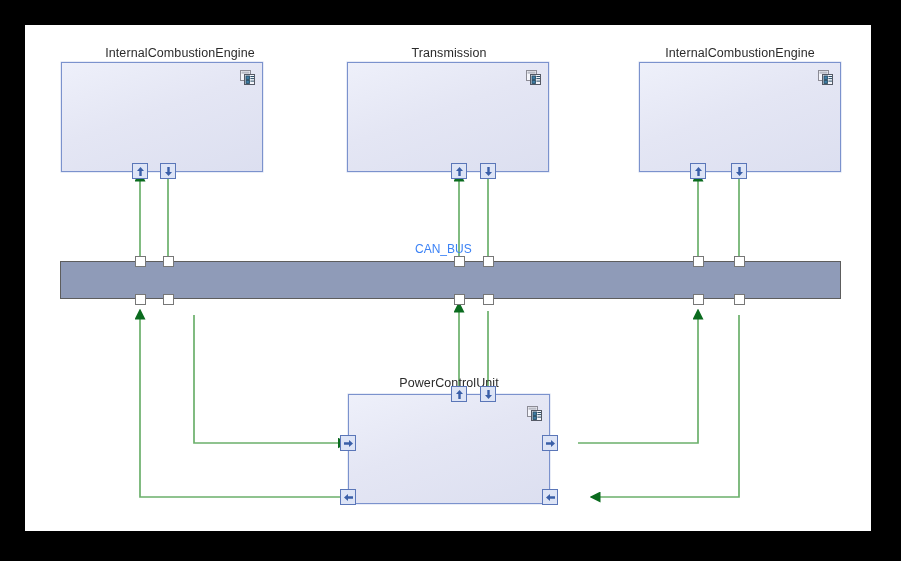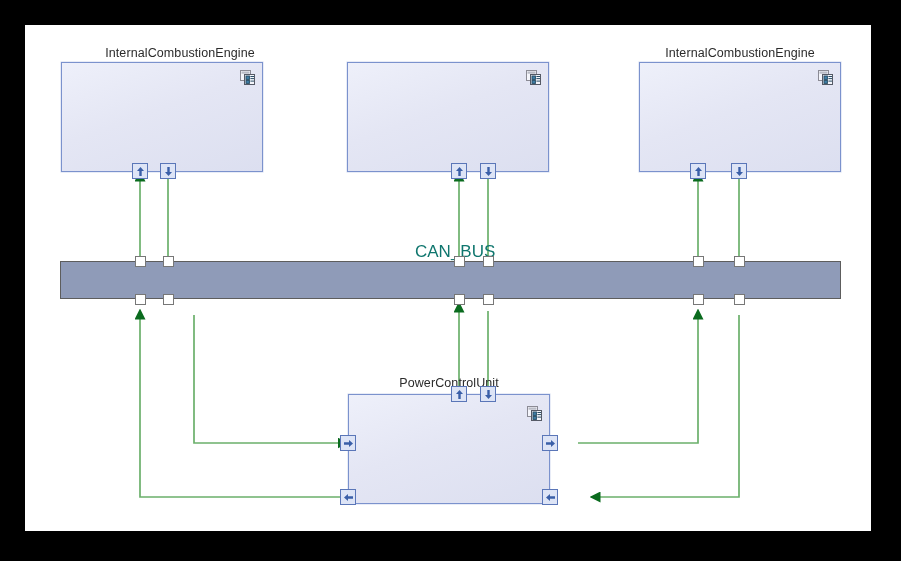--- a/index.html
+++ b/index.html
@@ -62,22 +62,22 @@
   }
   
   .bus {
     position: absolute;
     box-sizing: border-box;
     background: #8f9bb8;
     border: 1px solid #5d5d5d;
   }
   .bus-title {
     position: absolute;
-    font-size: 17px;
-    color: #0f766e;
+    font-size: 12px;
+    color: #3b82f6;
     white-space: nowrap;
     text-align: right;
   }
   
   .port {
     position: absolute;
     box-sizing: border-box;
     width: 16px;
     height: 16px;
     background: #dde4f6;
@@ -165,20 +165,21 @@
       <svg width="11" height="11" viewBox="0 0 11 11">
         <path d="M5.5 1 L9 5 L6.7 5 L6.7 10 L4.3 10 L4.3 5 L2 5 Z" fill="#3a5fa8"></path>
       </svg>
     </div>
     <div class="port" style="left:135px; top:138px;">
       <svg width="11" height="11" viewBox="0 0 11 11">
         <path d="M5.5 10 L2 6 L4.3 6 L4.3 1 L6.7 1 L6.7 6 L9 6 Z" fill="#3a5fa8"></path>
       </svg>
     </div>
 
+    <div class="block-title" style="left:322px; top:21px; width:204px;">Transmission</div>
     <div class="block" style="left:322px; top:37px; width:202px; height:110px;">
       <svg class="cs-icon" style="right:7px; top:7px;" viewBox="0 0 15 15" xmlns="http://www.w3.org/2000/svg">
         <rect x="0.5" y="0.5" width="10" height="10" fill="#f4f5fb" stroke="#8b8b95"></rect>
         <rect x="1.5" y="1.5" width="8" height="2.2" fill="#b9bcc6"></rect>
         <rect x="4.5" y="4.5" width="10" height="10" fill="#f4f5fb" stroke="#555a66"></rect>
         <rect x="6" y="6" width="3.4" height="3.4" fill="#3e7fa8" stroke="#2a4f66"></rect>
         <rect x="6" y="10.4" width="3.4" height="3" fill="#3e7fa8" stroke="#2a4f66"></rect>
         <rect x="10.4" y="6" width="3.6" height="1" fill="#2a4f66"></rect>
         <rect x="10.4" y="8.1" width="3.6" height="1" fill="#2a4f66"></rect>
         <rect x="10.4" y="10.6" width="3.6" height="1" fill="#2a4f66"></rect>

